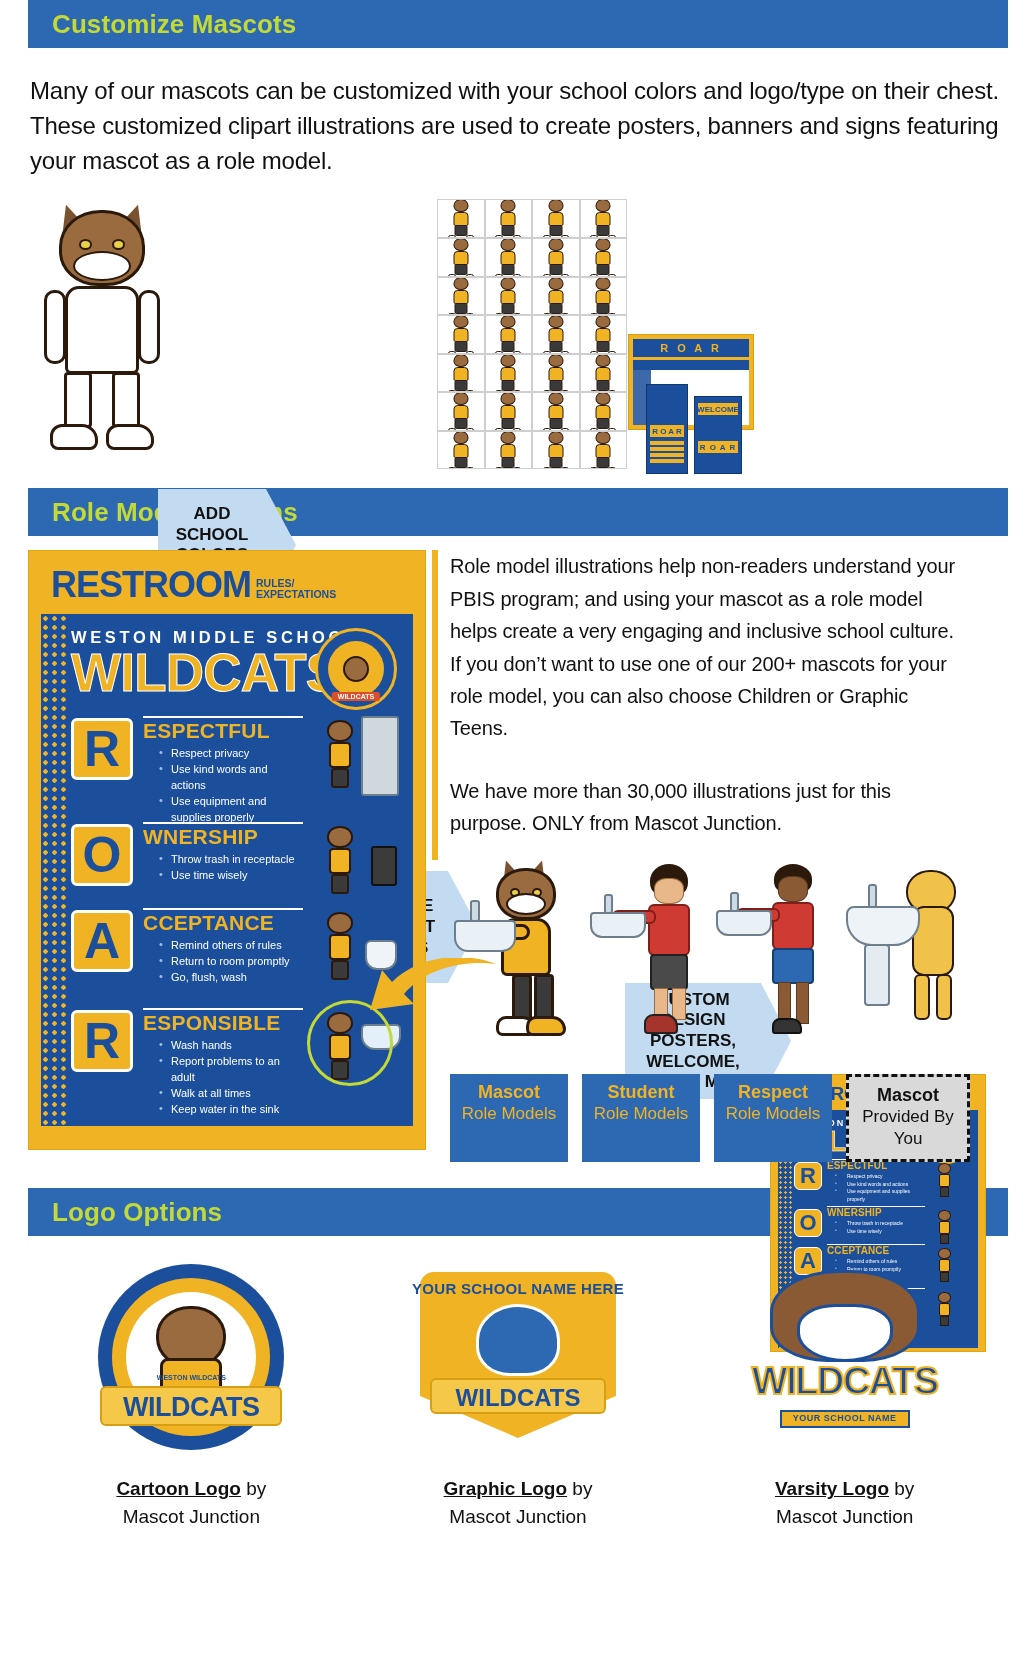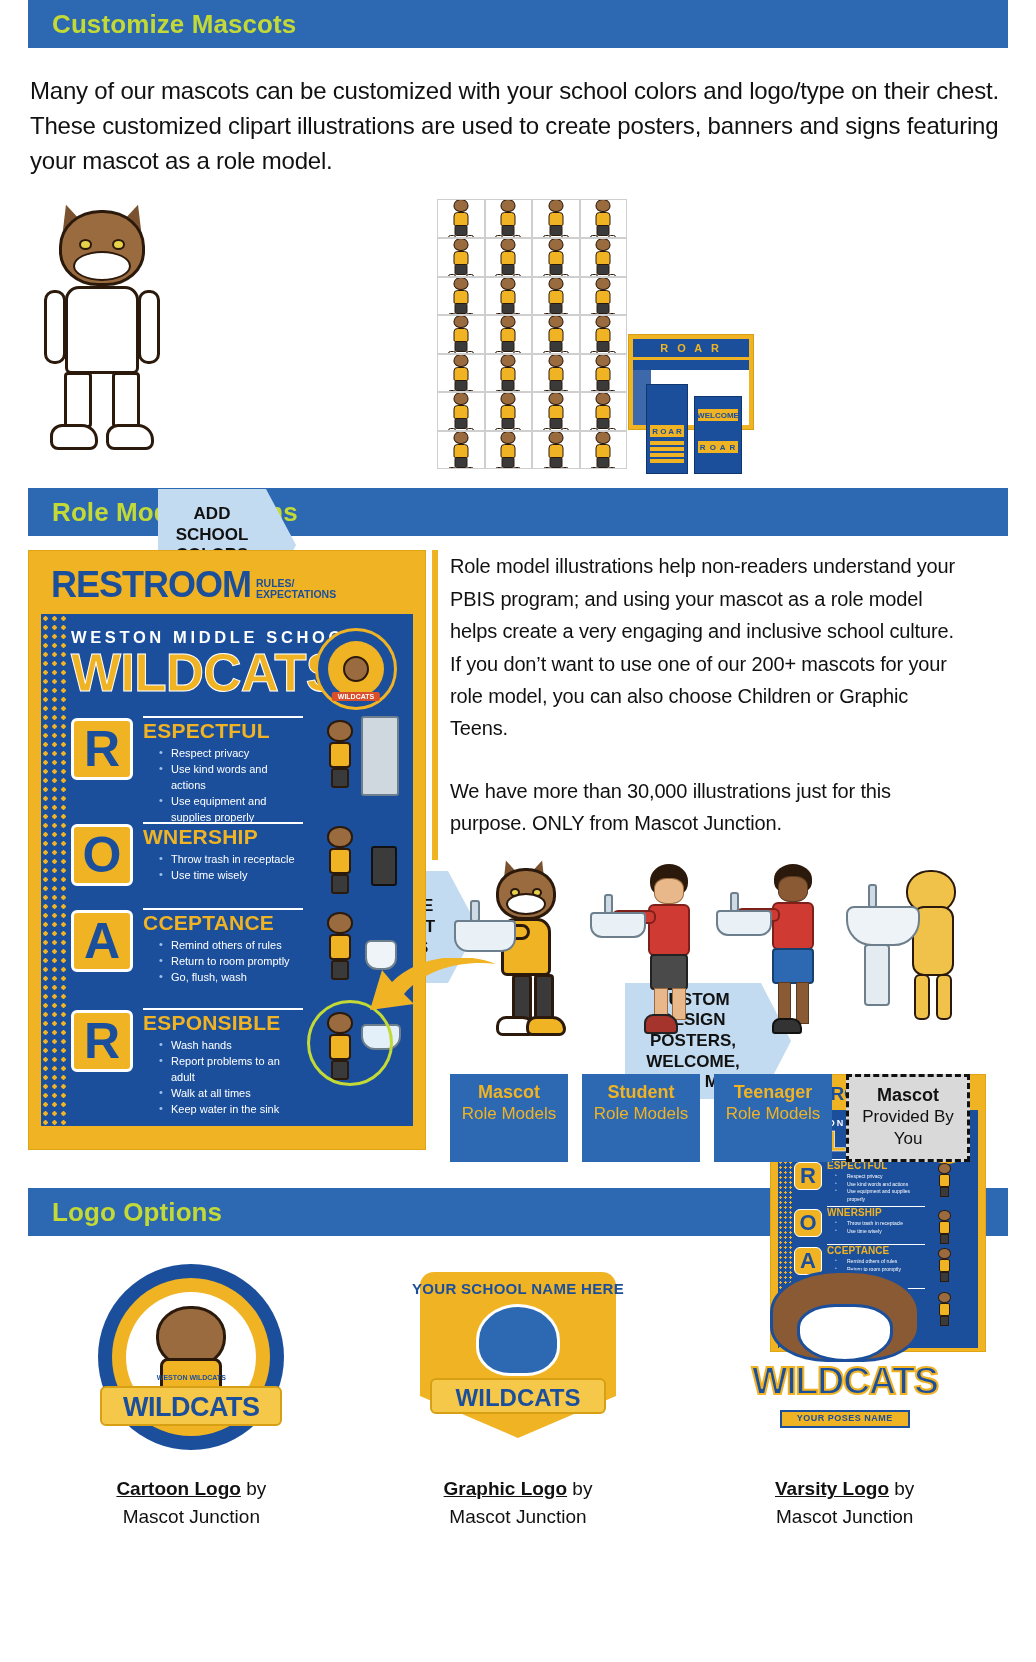--- a/index.html
+++ b/index.html
@@ -549,21 +549,21 @@
       </div>
     </div>
     <div class="abs" style="left:18px; top:50px; width:42px; height:90px; background:#1b4f9c; border:1px solid #0f3870;">
       <div class="abs ctr" style="left:3px; top:40px; right:3px; height:12px; background:#f0b323; color:#1b4f9c; font-size:8px; font-weight:bold;">R O A R</div>
       <div class="abs" style="left:3px; top:56px; right:3px; height:4px; background:#f0b323;"></div>
       <div class="abs" style="left:3px; top:62px; right:3px; height:4px; background:#f0b323;"></div>
       <div class="abs" style="left:3px; top:68px; right:3px; height:4px; background:#f0b323;"></div>
       <div class="abs" style="left:3px; top:74px; right:3px; height:4px; background:#f0b323;"></div>
     </div>
     <div class="abs" style="left:66px; top:62px; width:48px; height:78px; background:#1b4f9c; border:1px solid #0f3870;">
-      <div class="abs ctr" style="left:3px; top:12px; right:3px; height:12px; background:#f0b323; color:#1b4f9c; font-size:8px; font-weight:bold;">WELCOME</div>
+      <div class="abs ctr" style="left:3px; top:6px; right:3px; height:12px; background:#f0b323; color:#1b4f9c; font-size:8px; font-weight:bold;">WELCOME</div>
       <div class="abs ctr" style="left:3px; top:44px; right:3px; height:12px; background:#f0b323; color:#1b4f9c; font-size:8px; font-weight:bold; letter-spacing:1px;">R O A R</div>
     </div>
   </div>
 
   <div class="flow-item poster" style="left:770px; top:0px; width:216px; height:278px;">
     <div class="poster-top" style="padding:8px 0 5px 10px;">
       <span style="font-size:19px; letter-spacing:-.3px;">RESTROOM</span>
       <span class="rules" style="font-size:5.5px; padding-bottom:3px;">
         <span style="display:block;">RULES/</span>
         <span style="display:block;">EXPECTATIONS</span>
@@ -843,21 +843,21 @@
     <div class="rm-buttons" id="rm-buttons" style="margin-top:6px;">
         <div class="rm-btn">
           <div class="b1">Mascot</div>
           <div class="b2">Role Models</div>
         </div>
         <div class="rm-btn">
           <div class="b1">Student</div>
           <div class="b2">Role Models</div>
         </div>
         <div class="rm-btn">
-          <div class="b1">Teenager</div>
+          <div class="b1">Respect</div>
           <div class="b2">Role Models</div>
         </div>
         <div class="rm-btn dashed">
           <div class="b1">Mascot</div>
           <div class="b2">Provided By You</div>
         </div>
       </div>
 
   </div>
 </div>
@@ -900,21 +900,21 @@
       <span>Mascot Junction</span>
     </div>
   </div>
 
   <div class="logo-col">
     <div class="logo-art">
       <div class="abs" style="left:50%; top:12px; transform:translateX(-50%); width:150px; height:92px; background:#8a5a35; border:3px solid #1b4f9c; border-radius:46% 46% 38% 38%;"></div>
       <div class="abs" style="left:50%; top:46px; transform:translateX(-50%); width:96px; height:58px; background:#fff; border:3px solid #1b4f9c; border-radius:40% 40% 50% 50%;"></div>
       <div class="abs" style="left:0; right:0; top:102px; color:#1b4f9c; font-size:38px; font-weight:bold; letter-spacing:-1.5px; -webkit-text-stroke:2px #f0b323;">WILDCATS</div>
       <div class="abs" style="left:50%; top:152px; transform:translateX(-50%); width:130px; height:18px; background:#f0b323; border:2px solid #1b4f9c;"></div>
-      <div class="abs" style="left:0; right:0; top:155px; color:#1b4f9c; font-size:9px; font-weight:bold; letter-spacing:.5px;">YOUR POSES NAME</div>
+      <div class="abs" style="left:0; right:0; top:155px; color:#1b4f9c; font-size:9px; font-weight:bold; letter-spacing:.5px;">YOUR SCHOOL NAME</div>
     </div>
     <div class="logo-cap" style="margin-top:12px;">
       <b>Varsity Logo</b><span> by</span><br>
       <span>Mascot Junction</span>
     </div>
   </div>
 
 </div>
 
 </body></html>

